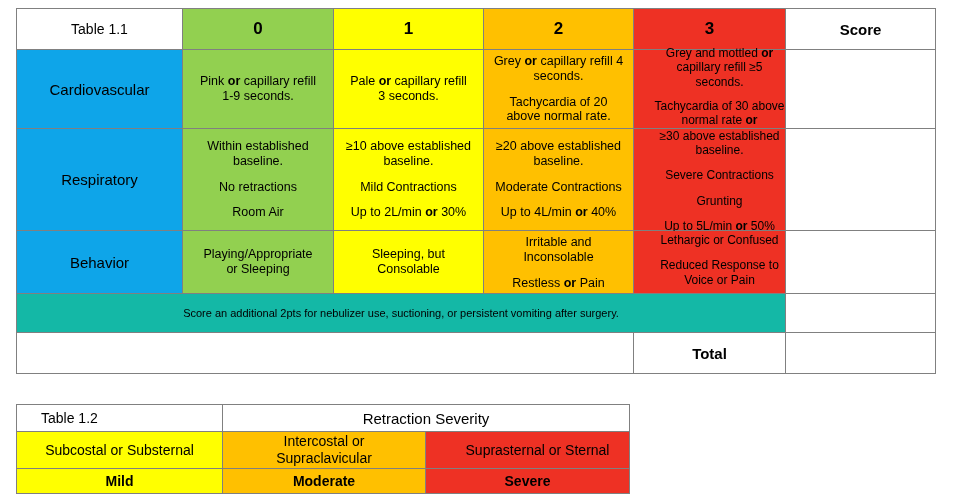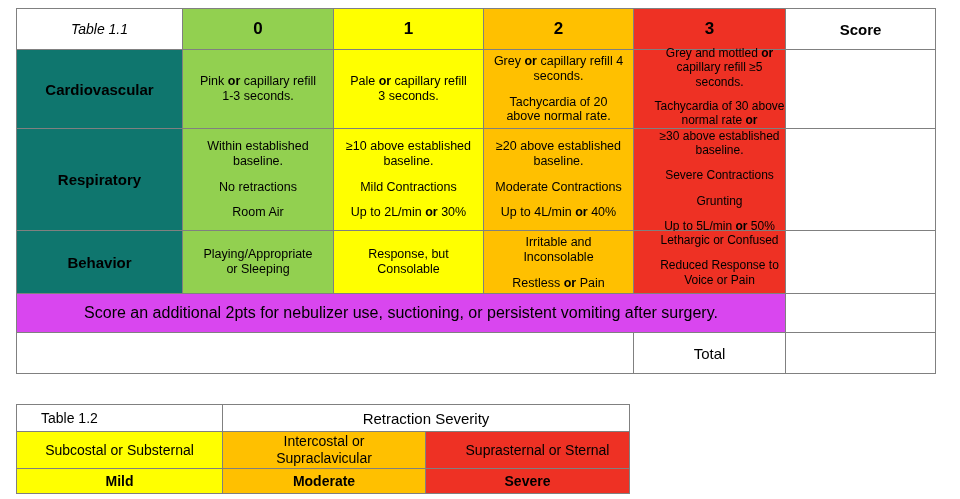--- a/index.html
+++ b/index.html
@@ -21,35 +21,34 @@
     table-layout:fixed;
   }
   .t11 td{
     border:1px solid #808080;
     padding:0;
     vertical-align:middle;
     text-align:center;
     overflow:visible;
     position:relative;
   }
-  .c-label{background:#0f766e;font-weight:bold;font-size:15px;}
+  .c-label{background:#0ea5e9;font-weight:normal;font-size:15px;}
   .c-white{background:#ffffff;}
   .g{background:#92d050;}
   .y{background:#ffff00;}
   .o{background:#ffc000;}
   .r{background:#ee3124;}
 
   .hdr-num{font-weight:bold;font-size:17px;}
   .hdr-score{font-weight:bold;font-size:15px;}
   .tbl-tag{
     text-align:left;
     padding-left:8px;
     font-size:14px;
     font-weight:normal;
-    font-style:italic;
   }
 
   .cellwrap{
     display:flex;
     flex-direction:column;
     align-items:center;
     justify-content:center;
     line-height:1.18;
     font-size:12.5px;
   }
@@ -60,26 +59,26 @@
   .r .cellwrap{font-size:12px;line-height:1.2;padding-left:20px;}
   .bleed{
     position:absolute;
     left:0;right:0;
     display:flex;flex-direction:column;
     align-items:center;justify-content:center;
     pointer-events:none;
   }
 
   .note{
-    background:#d946ef;
+    background:#14b8a6;
     text-align:left;
-    font-size:16px;
+    font-size:11px;
     padding-left:10px;
   }
-  .total{font-weight:normal;font-size:15px;background:#ffffff;}
+  .total{font-weight:bold;font-size:15px;background:#ffffff;}
 
   
   .t12{
     position:absolute;left:16px;top:404px;
     width:613px;height:89px;
     border-collapse:collapse;
     table-layout:fixed;
   }
   .t12 td{
     border:1px solid #808080;
@@ -116,21 +115,21 @@
         <td class="o hdr-num">2</td>
         <td class="r hdr-num">3</td>
         <td class="c-white hdr-score">Score</td>
       </tr>
 
       <tr style="height:79px">
         <td class="c-label">Cardiovascular</td>
         <td class="g">
             <div class="cellwrap">
               <span class="ln"><span>Pink </span><b>or</b><span> capillary refill</span></span>
-              <span class="ln"><span>1-3 seconds.</span></span>
+              <span class="ln"><span>1-9 seconds.</span></span>
             </div>
           </td>
         <td class="y">
             <div class="cellwrap">
               <span class="ln"><span>Pale </span><b>or</b><span> capillary refill</span></span>
               <span class="ln"><span>3 seconds.</span></span>
             </div>
           </td>
         <td class="o">
             <div class="cellwrap">
@@ -204,21 +203,21 @@
       <tr style="height:63px">
         <td class="c-label">Behavior</td>
         <td class="g">
             <div class="cellwrap">
               <span class="ln"><span>Playing/Appropriate</span></span>
               <span class="ln"><span>or Sleeping</span></span>
             </div>
           </td>
         <td class="y">
             <div class="cellwrap">
-              <span class="ln"><span>Response, but</span></span>
+              <span class="ln"><span>Sleeping, but</span></span>
               <span class="ln"><span>Consolable</span></span>
             </div>
           </td>
         <td class="o">
             <div class="cellwrap bleed" style="top:-5px;height:74px">
               <span class="ln"><span>Irritable and</span></span>
               <span class="ln"><span>Inconsolable</span></span>
               <span class="gap" style="font-size: 1px;">&nbsp;</span>
               <span class="ln"><span>Restless </span><b>or</b><span> Pain</span></span>
             </div>

